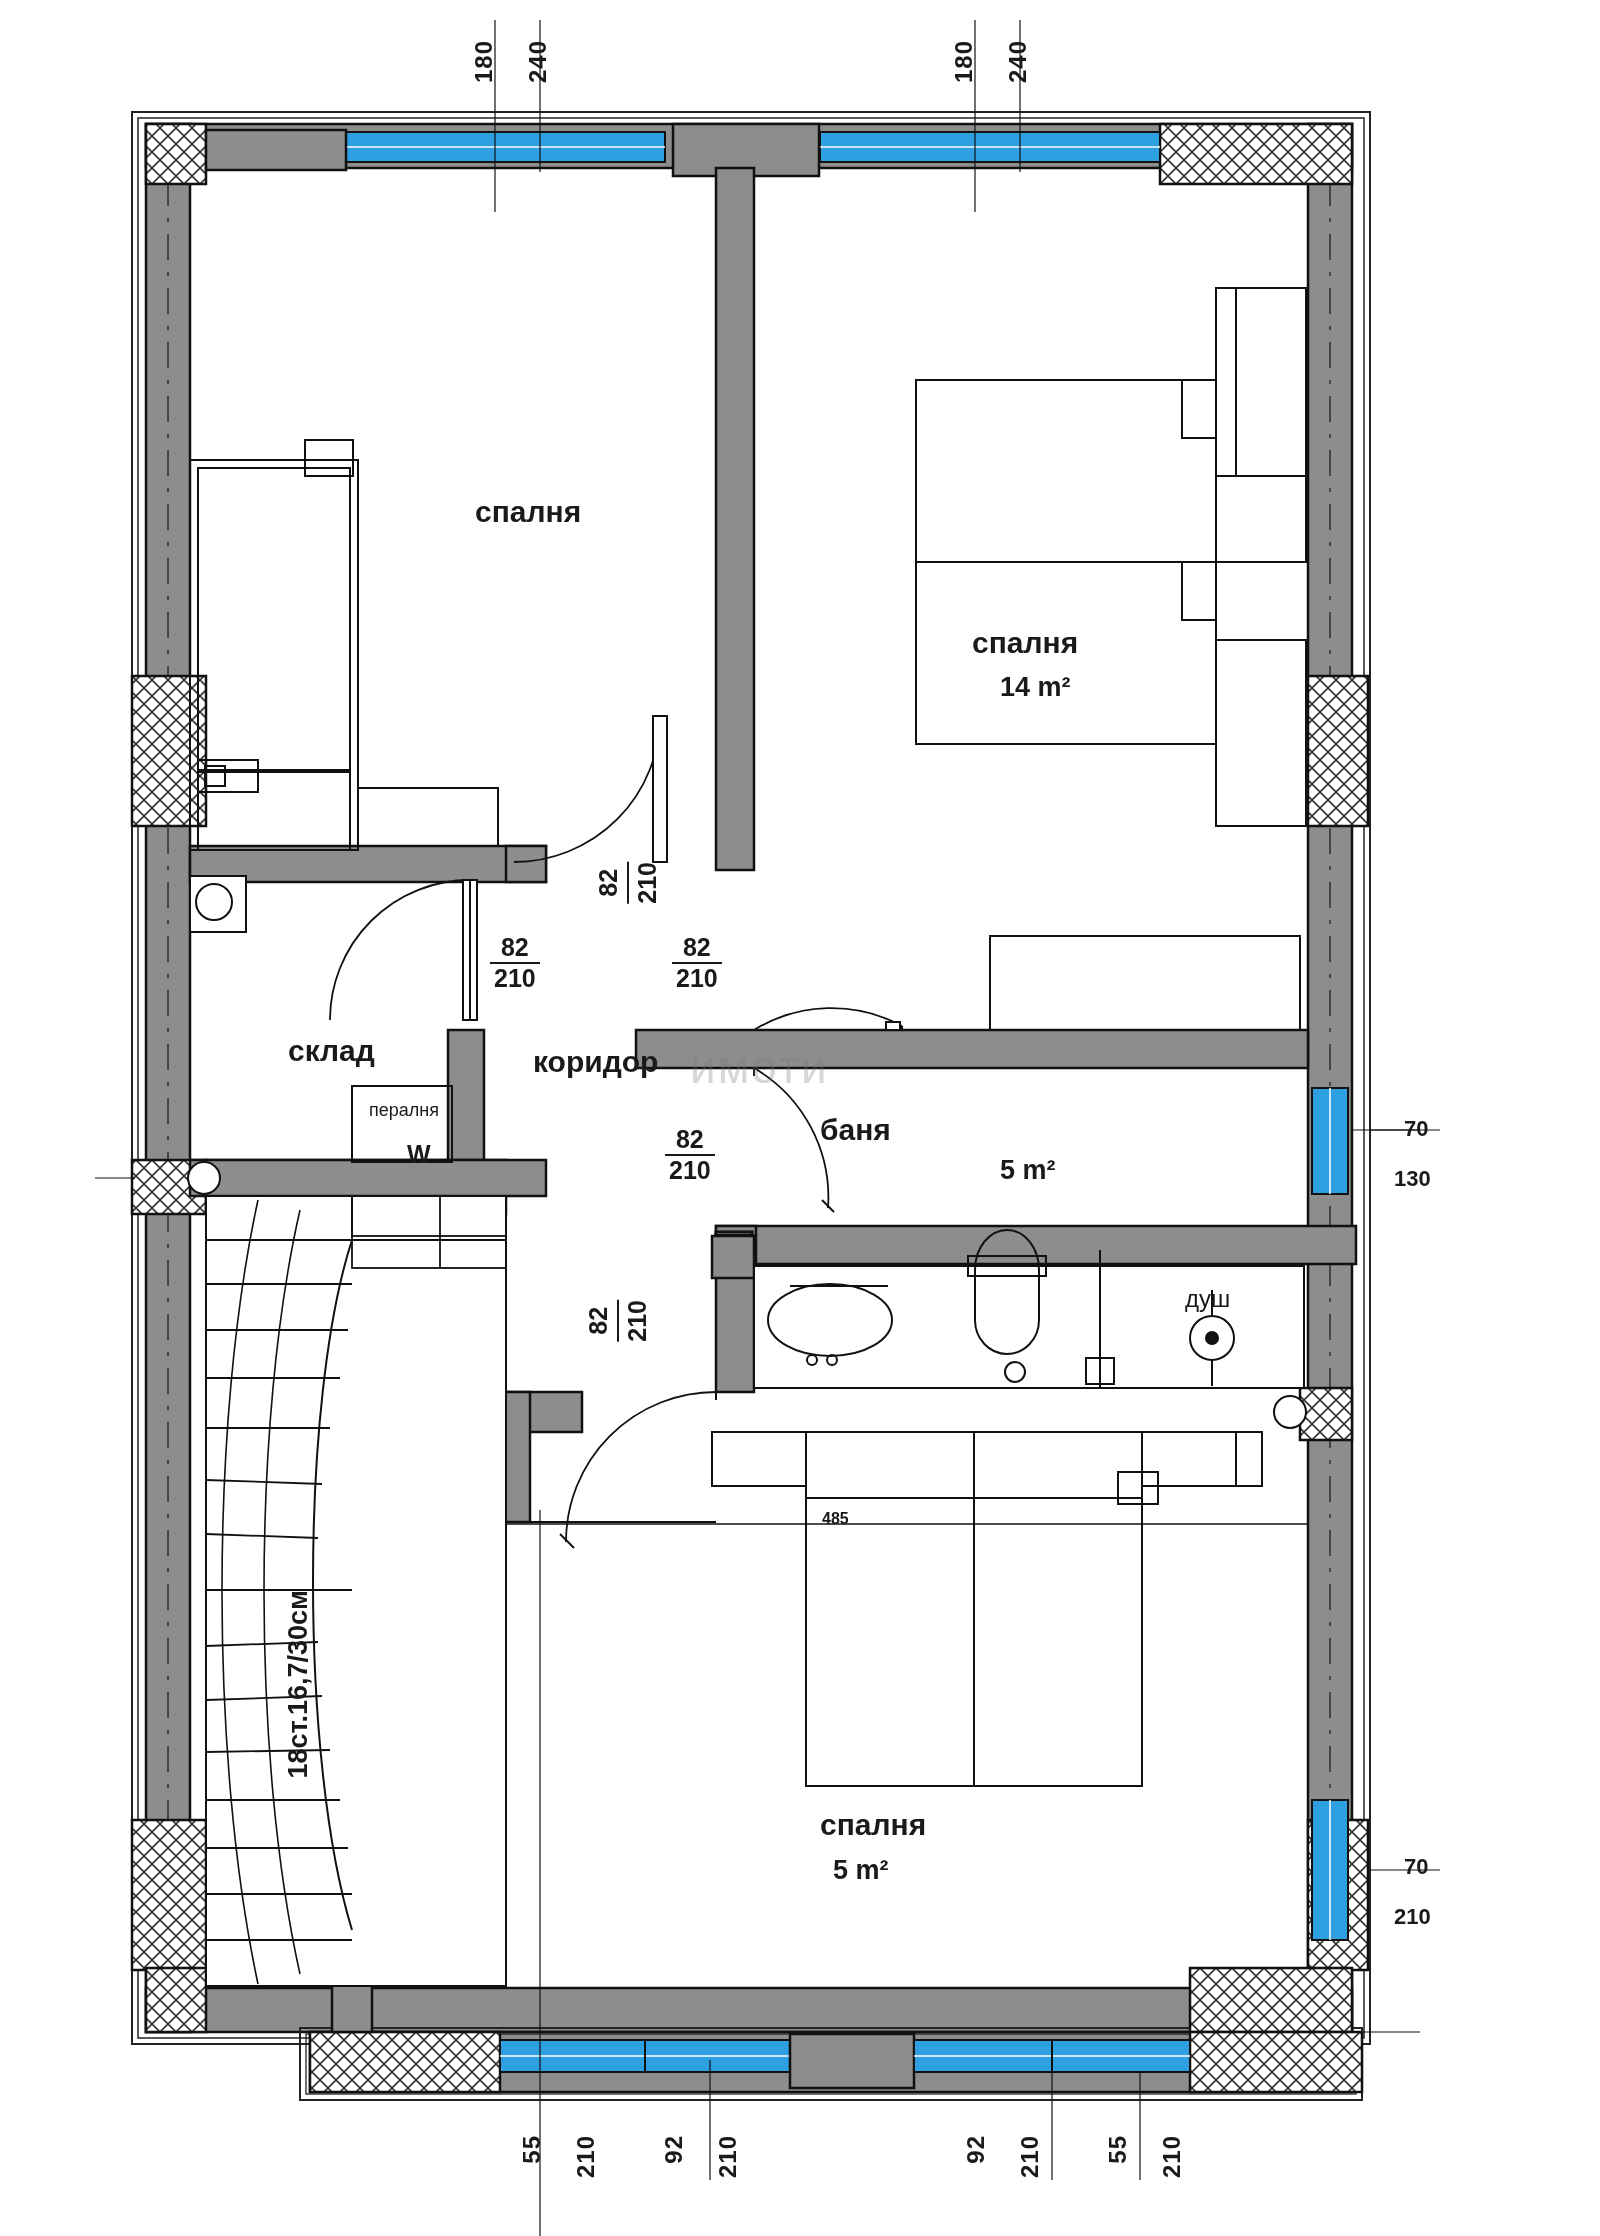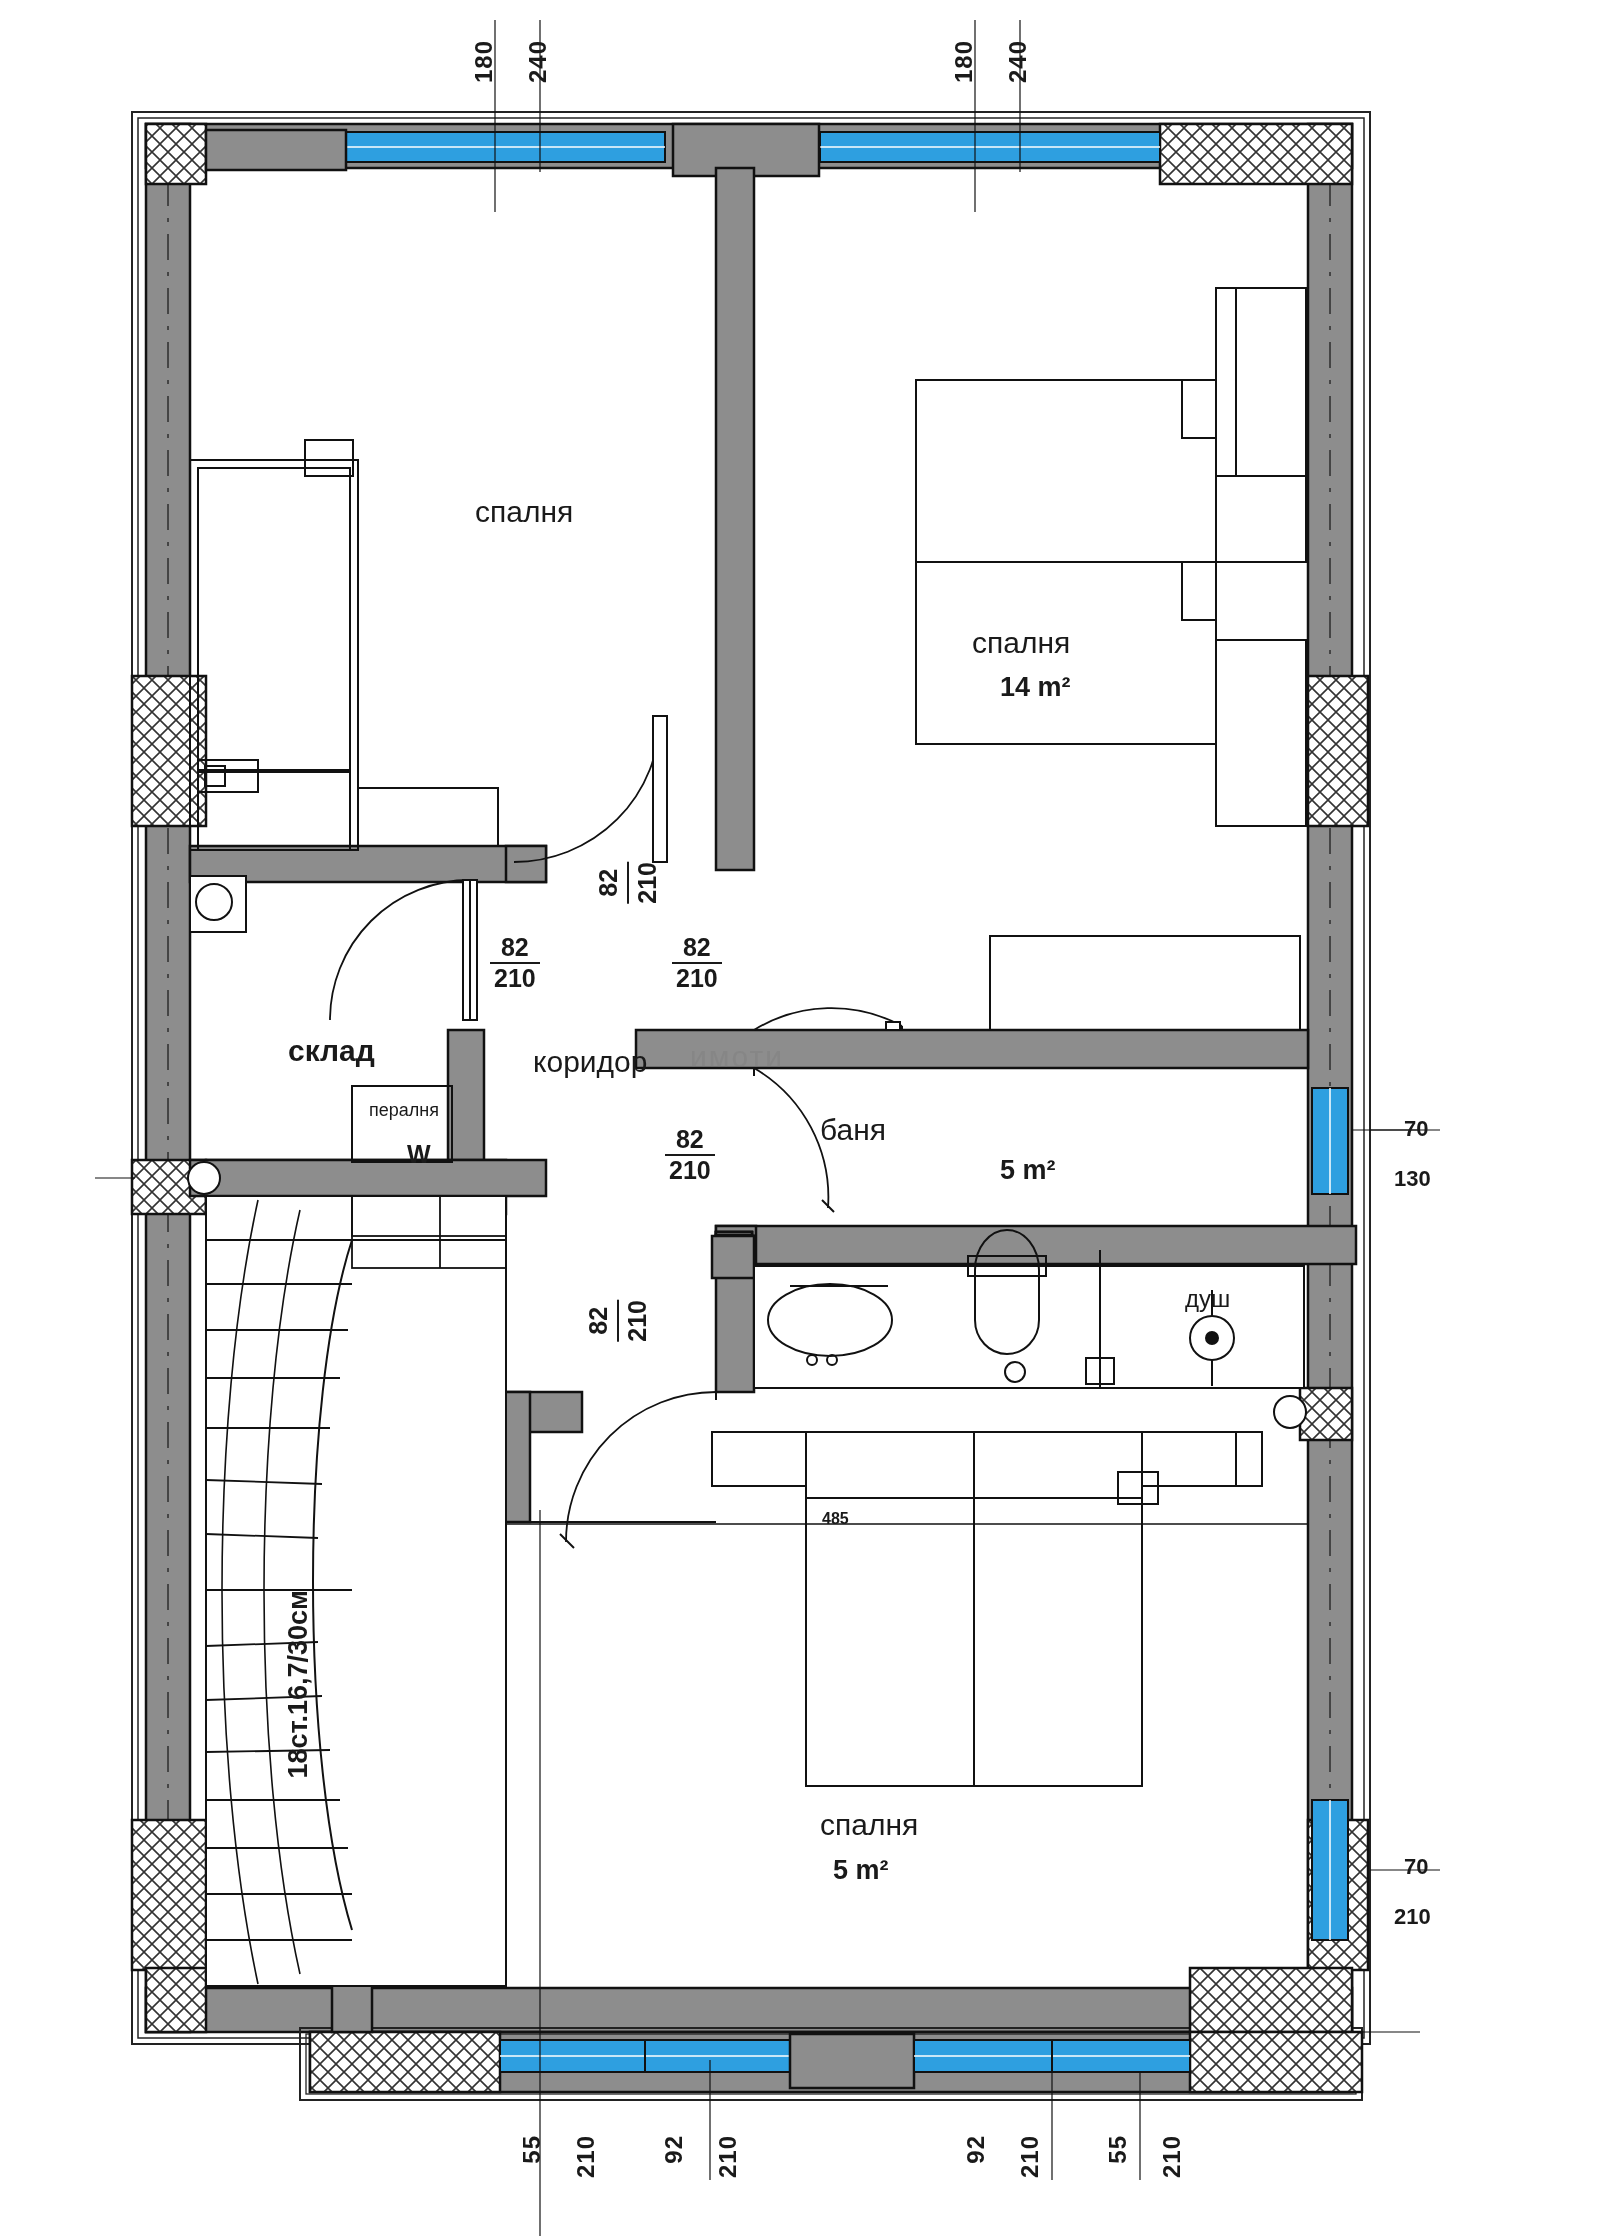--- a/index.html
+++ b/index.html
@@ -1,31 +1,31 @@
 <!DOCTYPE html>
 <html><head>
 <meta charset="utf-8">
 <style>
   html,body{margin:0;padding:0;background:#ffffff;}
   body{font-family:"Liberation Sans",sans-serif;}
   #page{position:relative;width:1600px;height:2236px;background:#ffffff;overflow:hidden;}
   .plan{position:absolute;left:0;top:0;width:1600px;height:2236px;}
   .lbl{position:absolute;color:#1a1a1a;white-space:nowrap;}
-  .room-name{font-size:30px;font-weight:400;}
+  .room-name{font-size:30px;font-weight:700;}
   .room-area{font-size:27px;font-weight:700;}
   .small-lbl{font-size:25px;font-weight:700;}
   .dim-v{font-size:24px;font-weight:700;writing-mode:vertical-rl;transform:rotate(180deg);letter-spacing:1px;}
   .dim-h{font-size:22px;font-weight:700;}
   .frac{position:absolute;text-align:center;font-size:25px;font-weight:700;color:#1a1a1a;}
   .frac .top{display:block;padding:0 4px;}
   .frac .bot{display:block;border-top:2px solid #1a1a1a;padding:0 4px;}
   .frac.vert{writing-mode:vertical-rl;transform:rotate(180deg);}
   .frac.vert .bot{border-top:none;border-right:2px solid #1a1a1a;}
   .stairtxt{position:absolute;font-size:27px;font-weight:700;writing-mode:vertical-rl;transform:rotate(180deg);color:#1a1a1a;}
-  .wm{position:absolute;font-size:30px;font-weight:400;color:rgba(120,120,120,0.30);letter-spacing:2px;}
+  .wm{position:absolute;font-size:46px;font-weight:400;color:rgba(120,120,120,0.30);letter-spacing:2px;}
 </style>
 </head>
 <body>
 
 <div id="page">
 
   <svg class="plan" viewBox="0 0 1600 2236" xmlns="http://www.w3.org/2000/svg">
     <defs>
       <pattern id="hatchX" width="16" height="16" patternUnits="userSpaceOnUse">
         <rect width="16" height="16" fill="#ffffff"></rect>

